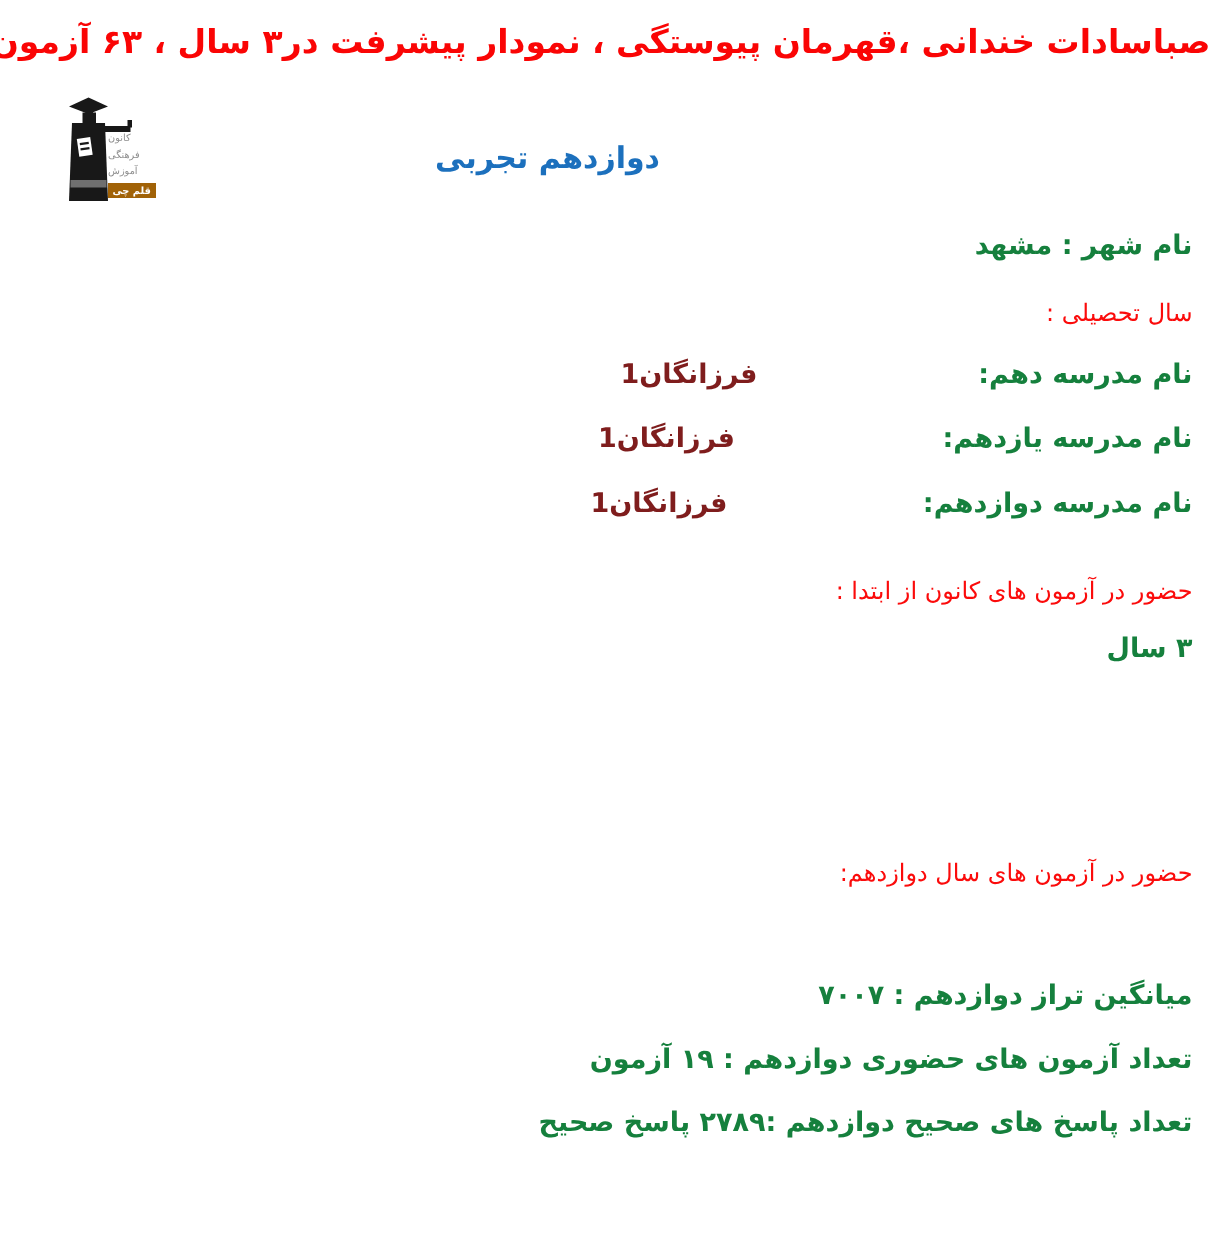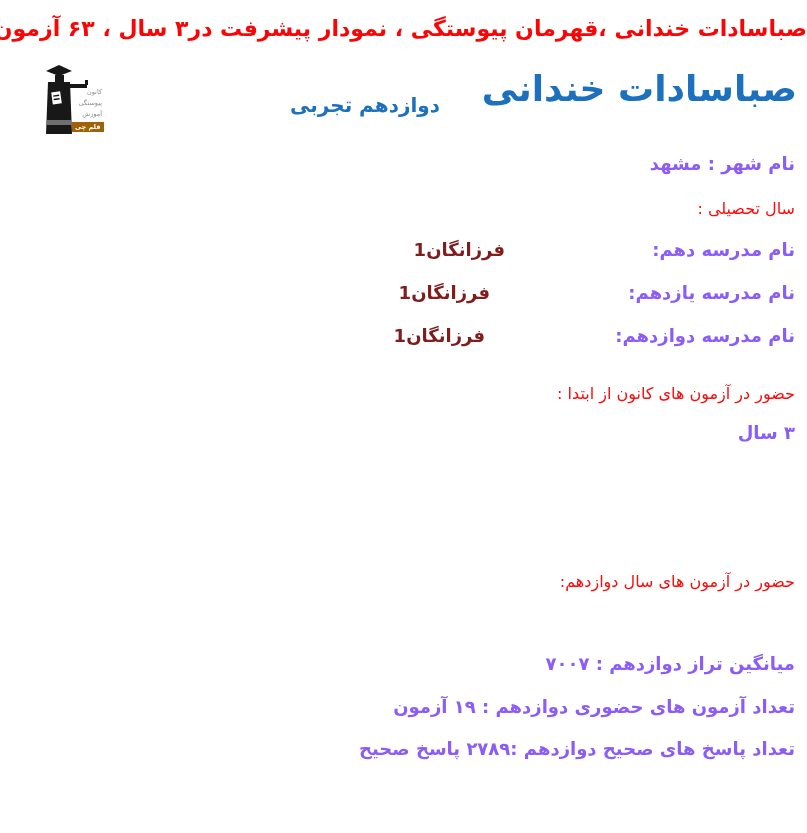--- a/index.html
+++ b/index.html
@@ -22,31 +22,31 @@
     color:#1c70bd; font-weight:bold; font-size:36px;
     white-space:nowrap;
   }
   .grade {
     position:absolute; top:93px; right:367px;
     color:#1c70bd; font-weight:bold; font-size:20px;
     white-space:nowrap;
     text-align:center;
   }
   .line { position:absolute; right:12px; white-space:nowrap; }
-  .black { color:#8b5cf6; font-weight:bold; font-size:18px; }
+  .black { color:#15803d; font-weight:bold; font-size:18px; }
   .redhead { color:#fb0b0b; font-weight:normal; font-size:16px; }
   .school-value { position:absolute; white-space:nowrap; color:#7f1d1d; font-weight:bold; font-size:18px; }
 
   
   .logo { position:absolute; left:40px; top:62px; width:66px; height:76px; }
   .logo svg { position:absolute; left:0; top:0; }
   .logo-text { position:absolute; left:32px; top:25px; width:30px; direction:rtl; }
   .logo-text .org-line {
     color:#8d8d8d; font-size:6.5px; line-height:11px;
-    white-space:nowrap; text-align:right;
+    white-space:nowrap; text-align:left;
   }
   .logo-badge {
     position:absolute; left:32px; top:60px;
     background:#a16207; color:#ffffff;
     font-size:6.5px; font-weight:bold;
     padding:1px 3px; white-space:nowrap;
   }
 </style>
 </head>
 <body>
@@ -69,27 +69,26 @@
       <rect x="45" y="18" width="3" height="5" fill="#181818"></rect>
 
       <rect x="12" y="30" width="9" height="12" fill="#ffffff" transform="rotate(-8 16 36)"></rect>
       <rect x="13.5" y="33" width="6" height="1.5" fill="#181818" transform="rotate(-8 16 36)"></rect>
       <rect x="13.5" y="36.5" width="6" height="1.5" fill="#181818" transform="rotate(-8 16 36)"></rect>
 
       <rect x="7" y="58" width="24" height="5" fill="#6f6f6f"></rect>
     </svg>
     <div class="logo-text">
       <div class="org-line">کانون</div>
-      <div class="org-line">پیوستگی</div>
+      <div class="org-line">فرهنگی</div>
       <div class="org-line">آموزش</div>
     </div>
     <div class="logo-badge">قلم چی</div>
   </div>
 
-  <div class="student-name">صباسادات خندانی</div>
   <div class="grade">دوازدهم تجربی</div>
 
   <div class="line black" style="top:153px">نام شهر : مشهد</div>
   <div class="line redhead" style="top:199px">سال تحصیلی :</div>
 
   <div class="line black" style="top:239px">نام مدرسه دهم:</div>
   <div class="school-value" style="top:239px; right:302px">فرزانگان1</div>
 
   <div class="line black" style="top:282px">نام مدرسه یازدهم:</div>
   <div class="school-value" style="top:282px; right:317px">فرزانگان1</div>

